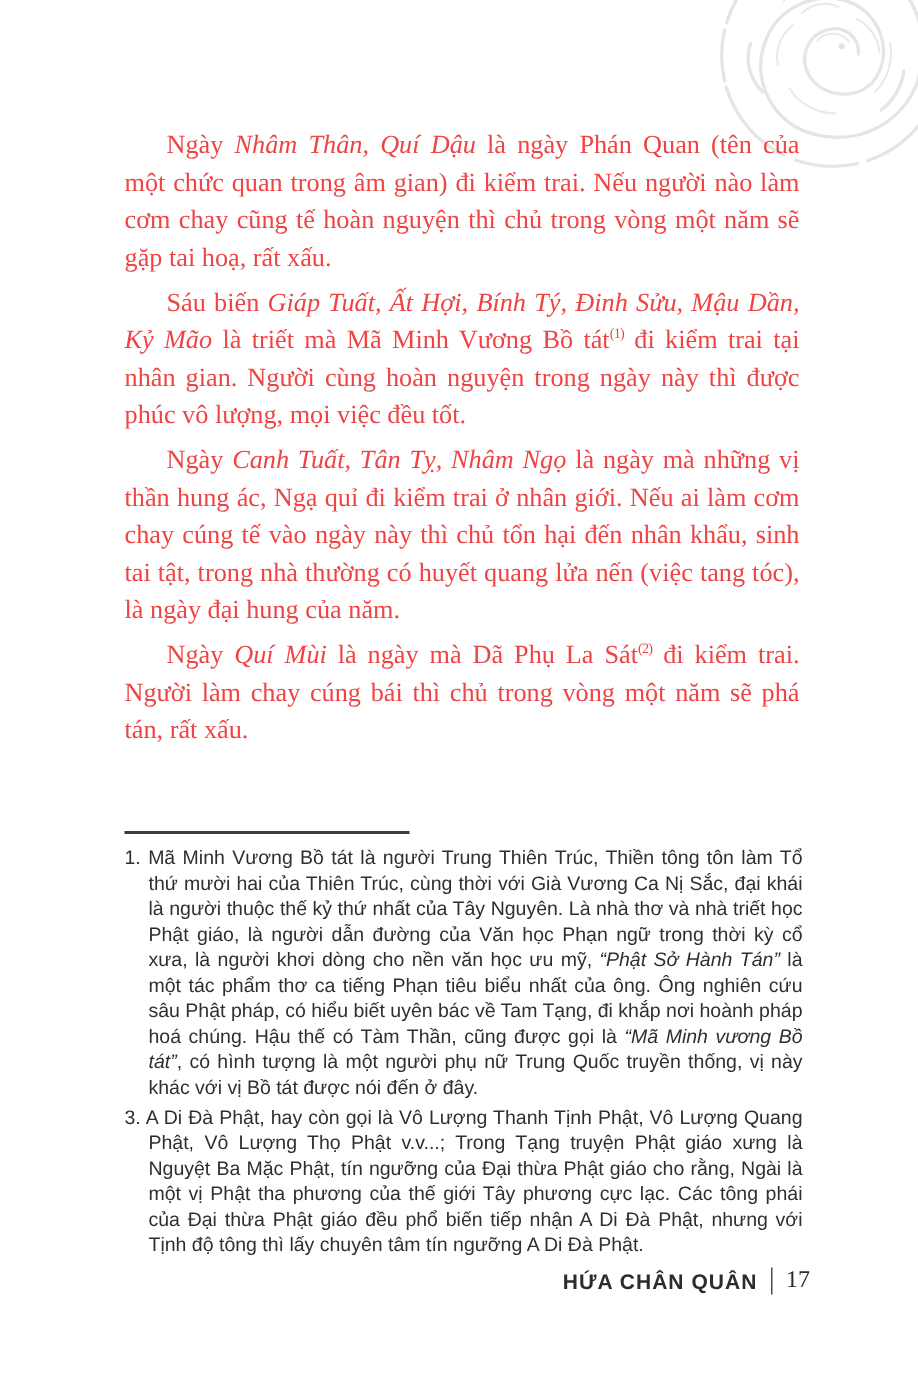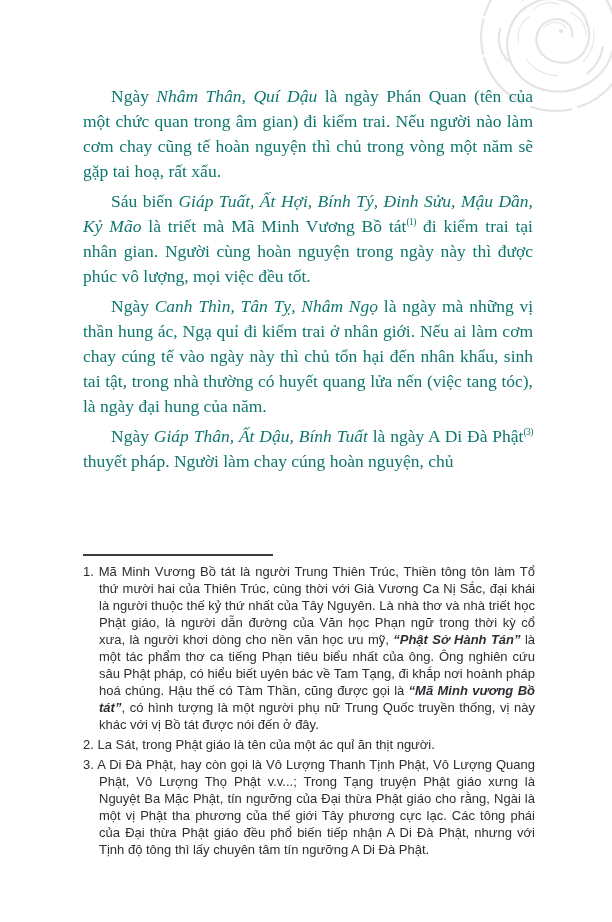--- a/index.html
+++ b/index.html
@@ -20,21 +20,21 @@
     pointer-events: none;
   }
 
   
   .body-text {
     position: absolute;
     left: 83px; top: 84px;
     width: 450px;
     font-size: 17.5px;
     line-height: 25px;
-    color: #0f766e;
+    color: #ef4444;
     text-align: justify;
   }
   .body-text p { margin: 0 0 5px 0; text-indent: 28px; }
   .body-text i { font-style: italic; }
   .body-text sup {
     font-size: 9.5px;
     line-height: 0;
     vertical-align: super;
     letter-spacing: -0.5px;
   }
@@ -54,21 +54,21 @@
     border: none;
     border-top: 2px solid #3c3c3c;
     width: 190px;
     margin: 2px 0 7px 0;
   }
   .footnotes p {
     margin: 0 0 3px 0;
     padding-left: 16px;
     text-indent: -16px;
   }
-  .footnotes i { font-style: italic; font-weight: bold; }
+  .footnotes i { font-style: italic; }
 
   
   .page-footer {
     position: absolute;
     top: 845px; right: 72px;
     display: flex;
     align-items: center;
     gap: 9px;
     font-family: "Liberation Sans", "DejaVu Sans", sans-serif;
     font-size: 14px;
@@ -111,27 +111,31 @@
       <path d="M118 72 C 120 84, 116 96, 108 104"></path>
       <path d="M88 34 C 96 32, 104 34, 110 40"></path>
       <path d="M48 44 C 52 38, 58 34, 66 32"></path>
     </g>
     <circle cx="86" cy="74" r="2" fill="#e2e2e2"></circle>
   </svg>
 
   <main class="body-text" id="body-text">
       <p><span>Ngày </span><i>Nhâm Thân, Quí Dậu</i><span> là ngày Phán Quan (tên của một chức quan trong âm gian) đi kiểm trai. Nếu người nào làm cơm chay cũng tế hoàn nguyện thì chủ trong vòng một năm sẽ gặp tai hoạ, rất xấu.</span></p>
       <p><span>Sáu biến </span><i>Giáp Tuất, Ất Hợi, Bính Tý, Đinh Sửu, Mậu Dần, Kỷ Mão</i><span> là triết mà Mã Minh Vương Bồ tát</span><sup>(1)</sup><span> đi kiểm trai tại nhân gian. Người cùng hoàn nguyện trong ngày này thì được phúc vô lượng, mọi việc đều tốt.</span></p>
-      <p><span>Ngày </span><i>Canh Thìn, Tân Tỵ, Nhâm Ngọ</i><span> là ngày mà những vị thần hung ác, Ngạ quỉ đi kiểm trai ở nhân giới. Nếu ai làm cơm chay cúng tế vào ngày này thì chủ tổn hại đến nhân khẩu, sinh tai tật, trong nhà thường có huyết quang lửa nến (việc tang tóc), là ngày đại hung của năm.</span></p>
-      <p><span>Ngày </span><i>Giáp Thân, Ất Dậu, Bính Tuất</i><span> là ngày A Di Đà Phật</span><sup>(3)</sup><span> thuyết pháp. Người làm chay cúng hoàn nguyện, chủ</span></p>
+      <p><span>Ngày </span><i>Canh Tuất, Tân Tỵ, Nhâm Ngọ</i><span> là ngày mà những vị thần hung ác, Ngạ quỉ đi kiểm trai ở nhân giới. Nếu ai làm cơm chay cúng tế vào ngày này thì chủ tổn hại đến nhân khẩu, sinh tai tật, trong nhà thường có huyết quang lửa nến (việc tang tóc), là ngày đại hung của năm.</span></p>
+      <p><span>Ngày </span><i>Quí Mùi</i><span> là ngày mà Dã Phụ La Sát</span><sup>(2)</sup><span> đi kiểm trai. Người làm chay cúng bái thì chủ trong vòng một năm sẽ phá tán, rất xấu.</span></p>
     </main>
 
   <section class="footnotes">
     <hr class="fn-rule">
     <div id="fn-list">
         <p><span>1. </span><span>Mã Minh Vương Bồ tát là người Trung Thiên Trúc, Thiền tông tôn làm Tổ thứ mười hai của Thiên Trúc, cùng thời với Già Vương Ca Nị Sắc, đại khái là người thuộc thế kỷ thứ nhất của Tây Nguyên. Là nhà thơ và nhà triết học Phật giáo, là người dẫn đường của Văn học Phạn ngữ trong thời kỳ cổ xưa, là người khơi dòng cho nền văn học ưu mỹ, </span><i>“Phật Sở Hành Tán”</i><span> là một tác phẩm thơ ca tiếng Phạn tiêu biểu nhất của ông. Ông nghiên cứu sâu Phật pháp, có hiểu biết uyên bác về Tam Tạng, đi khắp nơi hoành pháp hoá chúng. Hậu thế có Tàm Thần, cũng được gọi là </span><i>“Mã Minh vương Bồ tát”</i><span>, có hình tượng là một người phụ nữ Trung Quốc truyền thống, vị này khác với vị Bồ tát được nói đến ở đây.</span></p>
-        <p><span>2. </span><span>La Sát, trong Phật giáo là tên của một ác quỉ ăn thịt người.</span></p>
         <p><span>3. </span><span>A Di Đà Phật, hay còn gọi là Vô Lượng Thanh Tịnh Phật, Vô Lượng Quang Phật, Vô Lượng Thọ Phật v.v...; Trong Tạng truyện Phật giáo xưng là Nguyệt Ba Mặc Phật, tín ngưỡng của Đại thừa Phật giáo cho rằng, Ngài là một vị Phật tha phương của thế giới Tây phương cực lạc. Các tông phái của Đại thừa Phật giáo đều phổ biến tiếp nhận A Di Đà Phật, nhưng với Tịnh độ tông thì lấy chuyên tâm tín ngưỡng A Di Đà Phật.</span></p>
       </div>
   </section>
 
+  <footer class="page-footer">
+    <span class="footer-author">HỨA CHÂN QUÂN</span>
+    <span class="footer-bar"></span>
+    <span class="page-num">17</span>
+  </footer>
 
 </div>
 
 </body></html>

